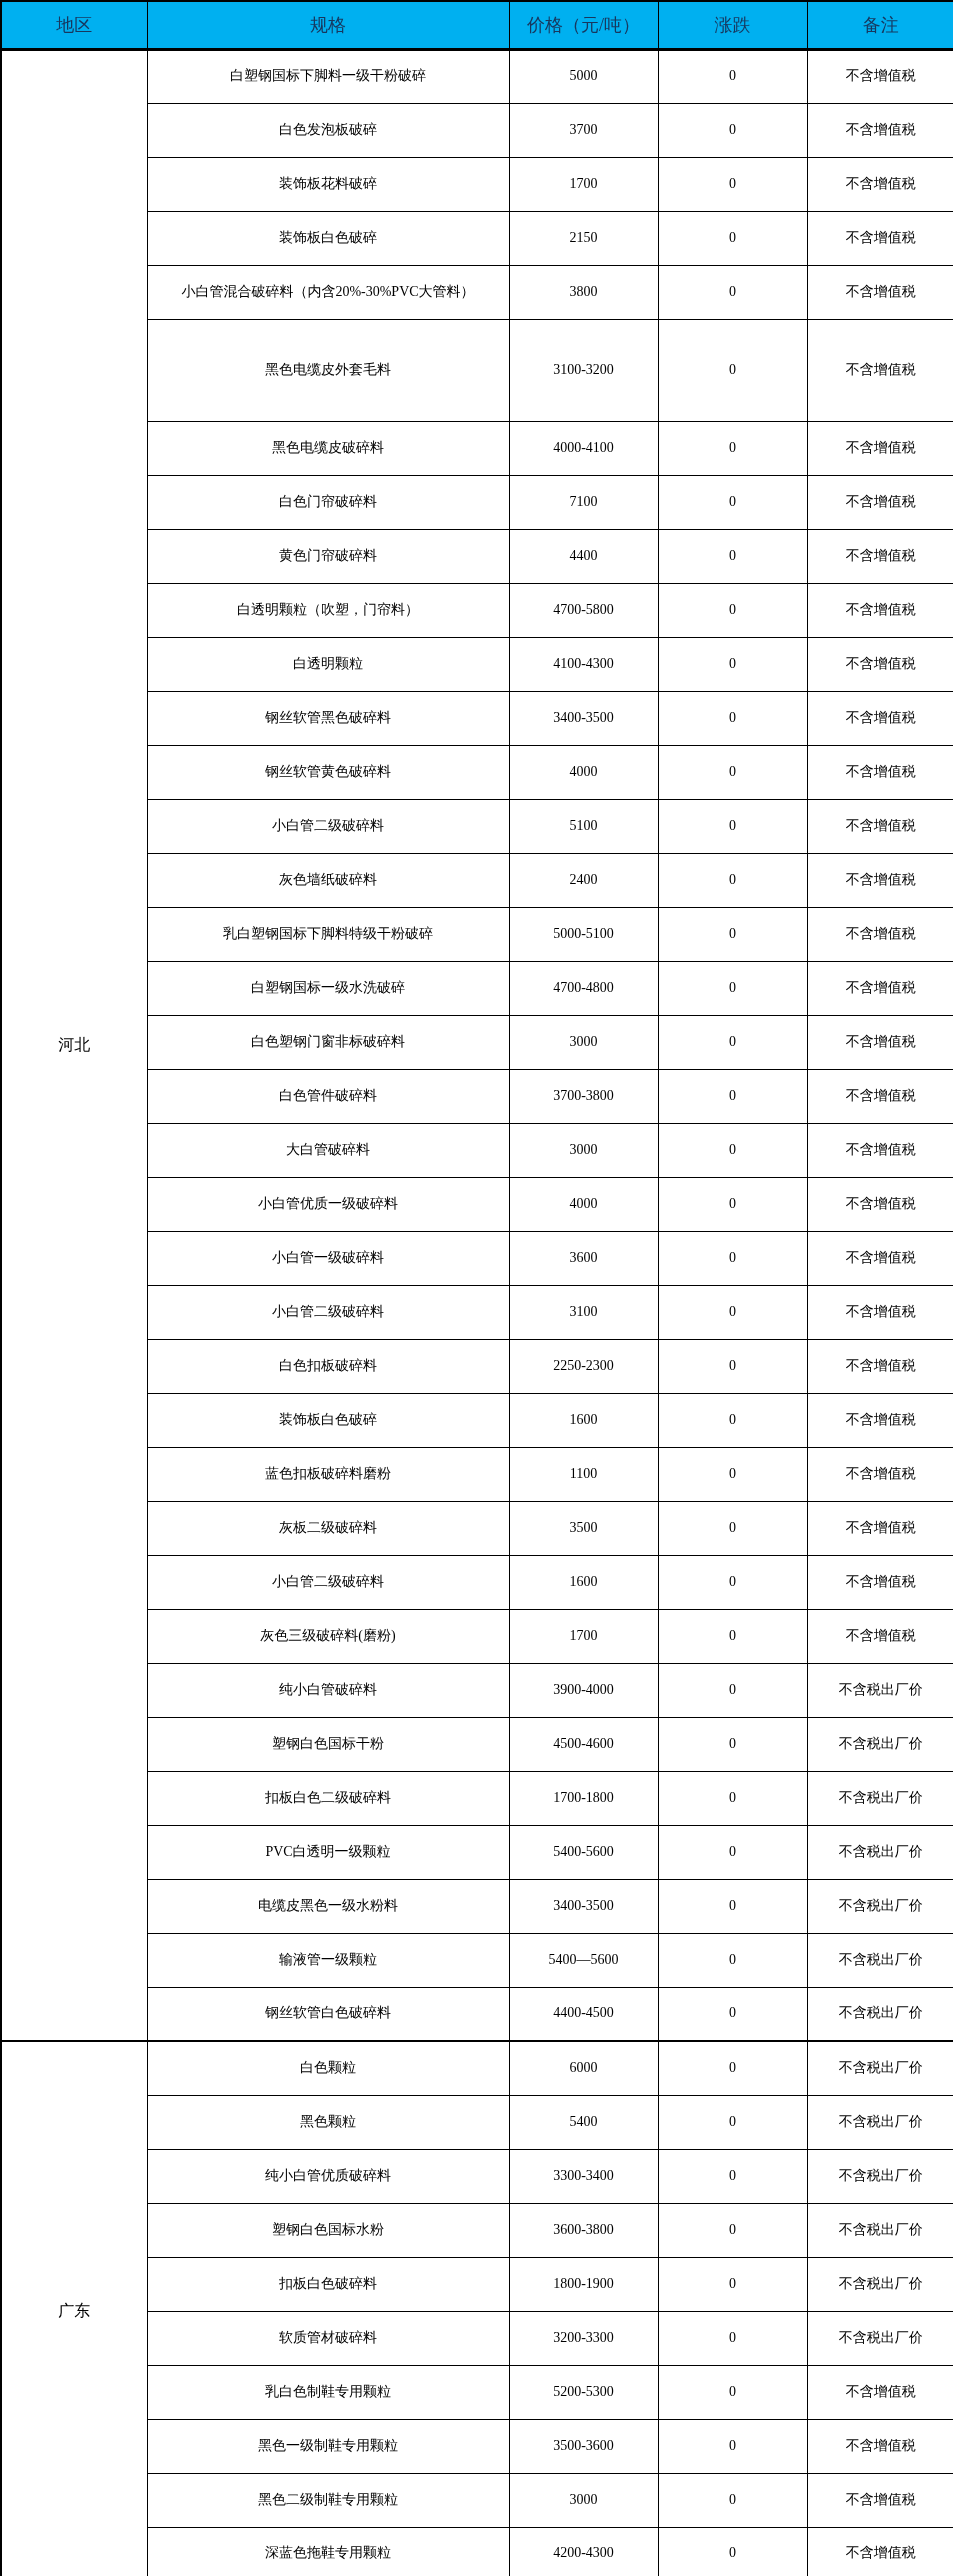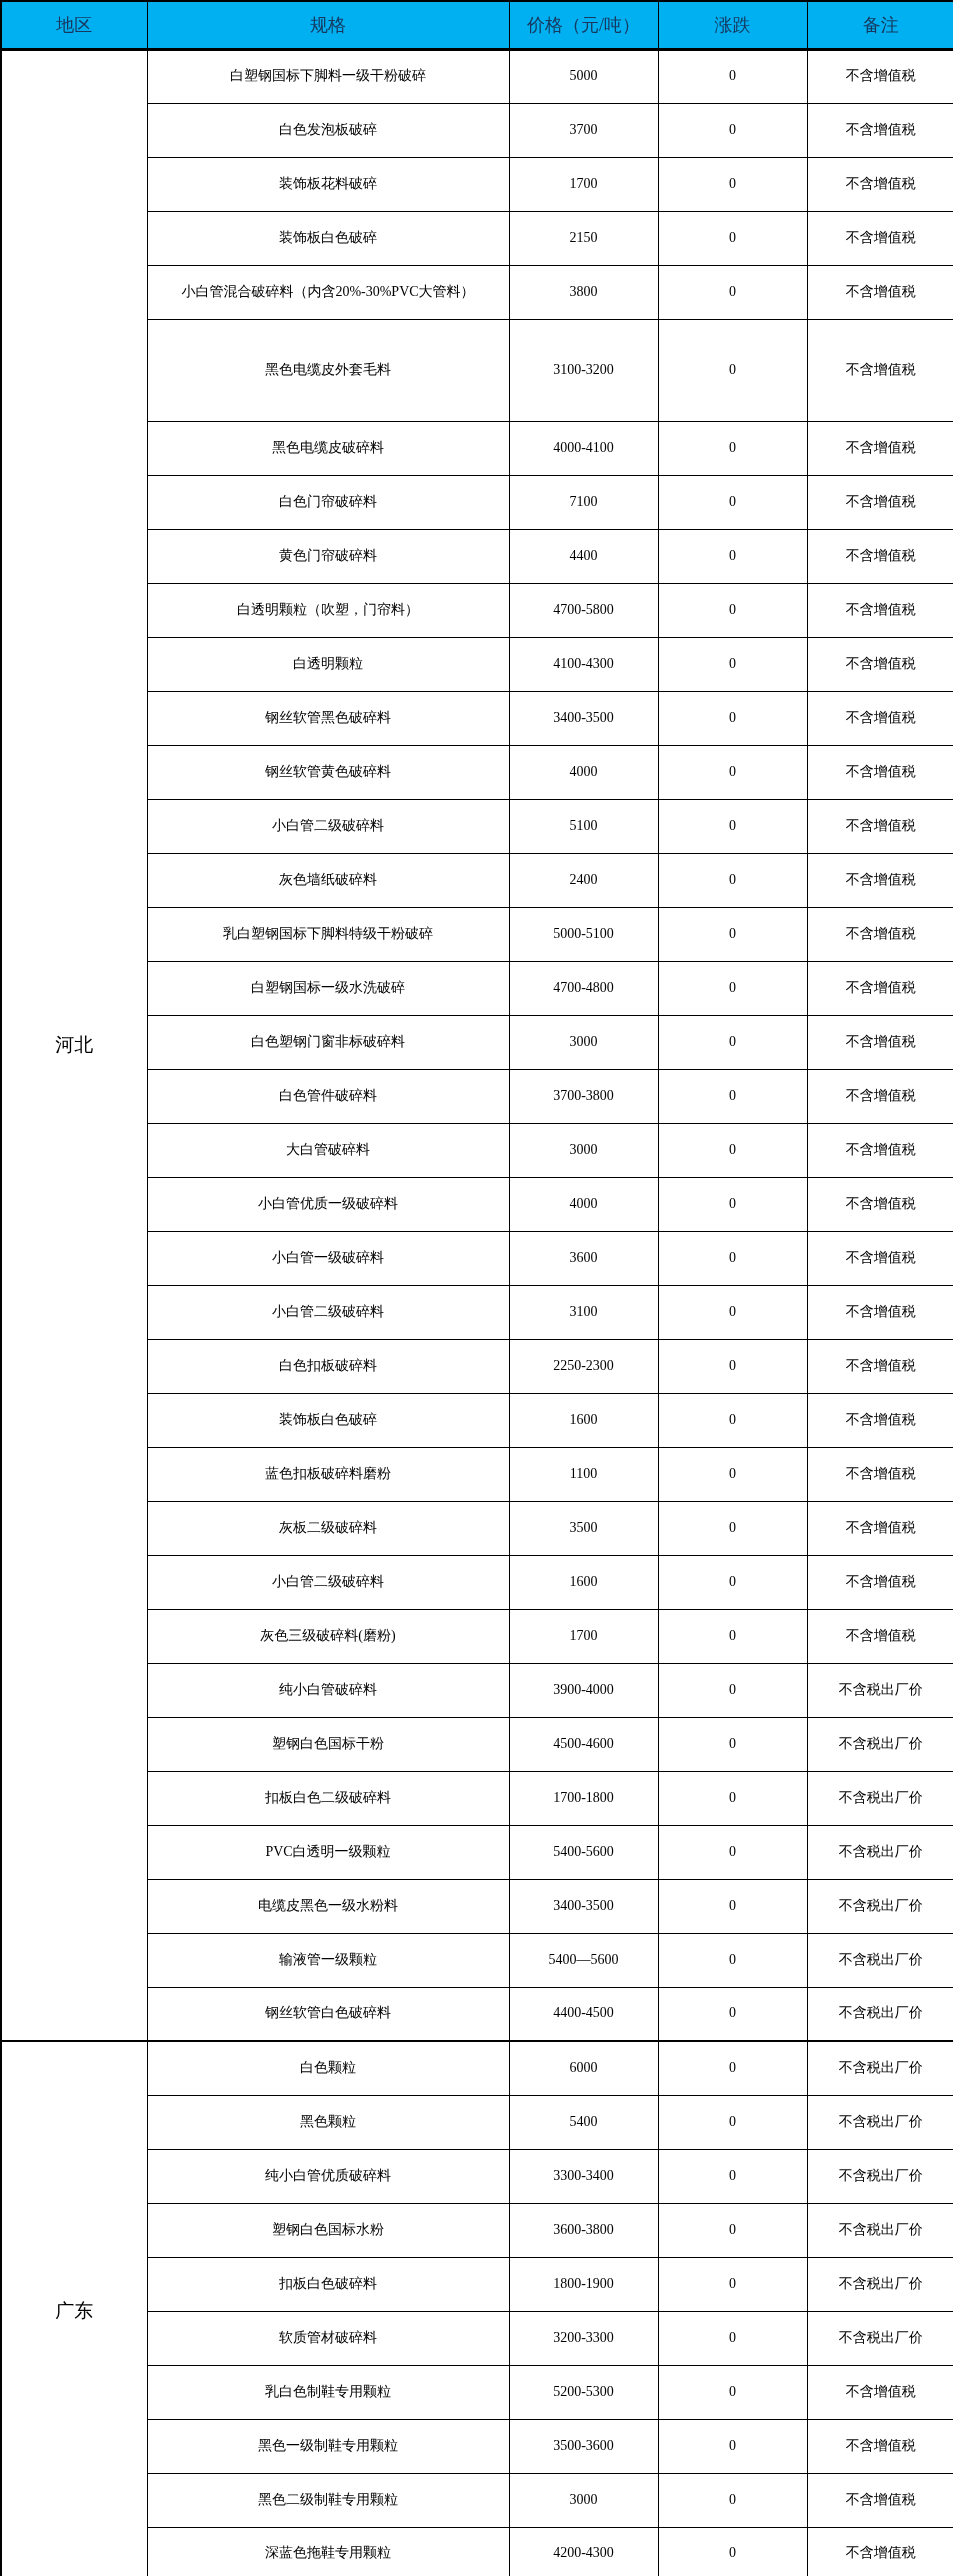--- a/index.html
+++ b/index.html
@@ -40,21 +40,21 @@
   thead th {
     background: var(--header-bg);
     color: var(--header-text);
     font-weight: normal;
     font-size: 18px;
     border-bottom: 3.3px solid var(--border-color);
   }
   tbody tr { height: 54px; }
   tbody tr.tall { height: 102px; }
   tbody tr.section-start td { border-top: 2.5px solid var(--border-color); }
-  td.region-cell { font-size: 19px; }
+  td.region-cell { font-size: 16px; }
 </style>
 </head>
 <body>
 
 <table class="price-table">
   <colgroup>
     <col style="width:146px">
     <col style="width:362px">
     <col style="width:149px">
     <col style="width:149px">

